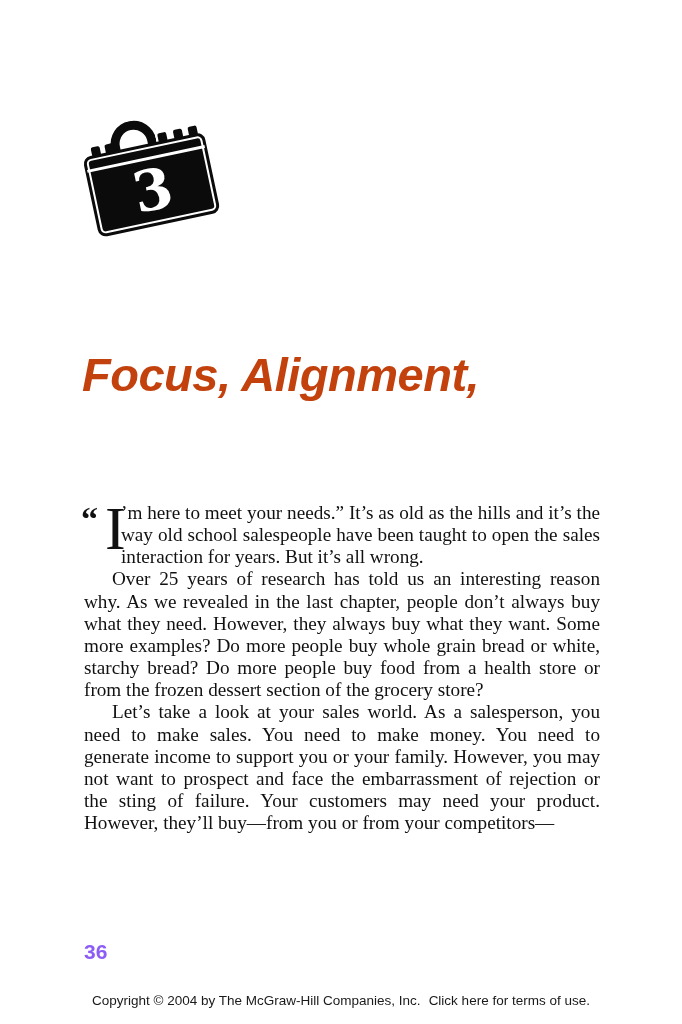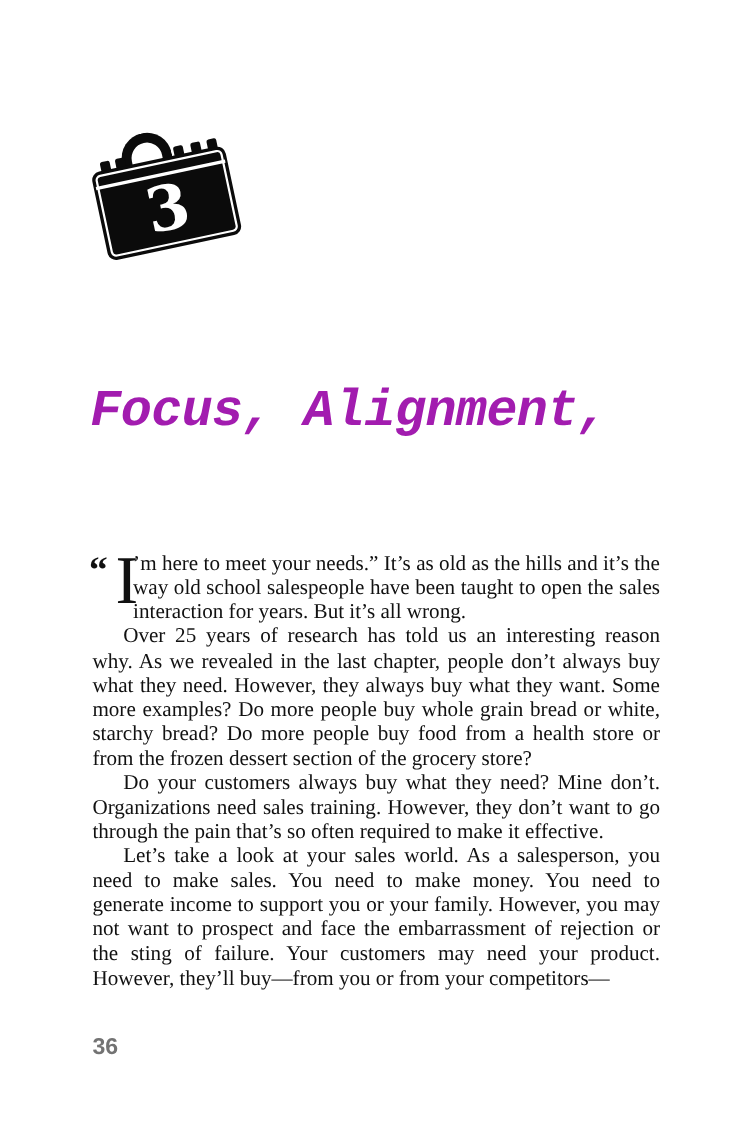--- a/index.html
+++ b/index.html
@@ -76,27 +76,27 @@
     font-size: 56px;
     line-height: 1;
   }
 
   
   .title {
     position: absolute;
     left: 82px;
     top: 346px;
     margin: 0;
-    font-family: Liberation Mono, monospace;
+    font-family: Liberation Sans, sans-serif;
     font-weight: bold;
     font-style: italic;
     font-size: 47px;
     line-height: 57px;
     letter-spacing: -0.5px;
-    color: #a21caf;
+    color: #c2410c;
   }
   .title-line { display: block; }
 
   
   .body-text {
     position: absolute;
     left: 84px;
     top: 502px;
     width: 516px;
     font-size: 19.2px;
@@ -124,21 +124,21 @@
   }
 
   
   .page-number {
     position: absolute;
     left: 84px;
     top: 940px;
     font-family: "Liberation Sans", sans-serif;
     font-weight: bold;
     font-size: 21px;
-    color: #737373;
+    color: #8b5cf6;
   }
   .copyright {
     position: absolute;
     left: 0; right: 0;
     bottom: 16px;
     text-align: center;
     font-family: "Liberation Sans", sans-serif;
     font-size: 13.5px;
     color: #1a1a1a;
     white-space: nowrap;
@@ -164,20 +164,22 @@
     </div>
   </div>
 
   <h1 class="title">
     <span class="title-line">Focus, Alignment,</span>
   </h1>
 
   <div class="body-text">
     <p class="para para-first"><span class="drop-spacer"></span><span class="dq">“</span><span class="dc">I</span><span>’m here to meet your needs.” It’s as old as the hills and it’s the way old school salespeople have been taught to open the sales interaction for years. But it’s all wrong.</span></p>
     <p class="para indent">Over 25 years of research has told us an interesting reason why. As we revealed in the last chapter, people don’t always buy what they need. However, they always buy what they want. Some more examples? Do more people buy whole grain bread or white, starchy bread? Do more people buy food from a health store or from the frozen dessert section of the grocery store?</p>
-    <p class="para indent">Do your customers always buy what they need? Mine don’t. Organizations need sales training. However, they don’t want to go through the pain that’s so often required to make it effective.</p>
     <p class="para indent">Let’s take a look at your sales world. As a salesperson, you need to make sales. You need to make money. You need to generate income to support you or your family. However, you may not want to prospect and face the embarrassment of rejection or the sting of failure. Your customers may need your product. However, they’ll buy—from you or from your competitors—</p>
   </div>
 
   <div class="page-number">36</div>
 
+  <div class="copyright">
+    <span>Copyright © 2004 by The McGraw-Hill Companies, Inc.</span><span class="terms">Click here for terms of use.</span>
+  </div>
 
 </div>
 
 </body></html>

